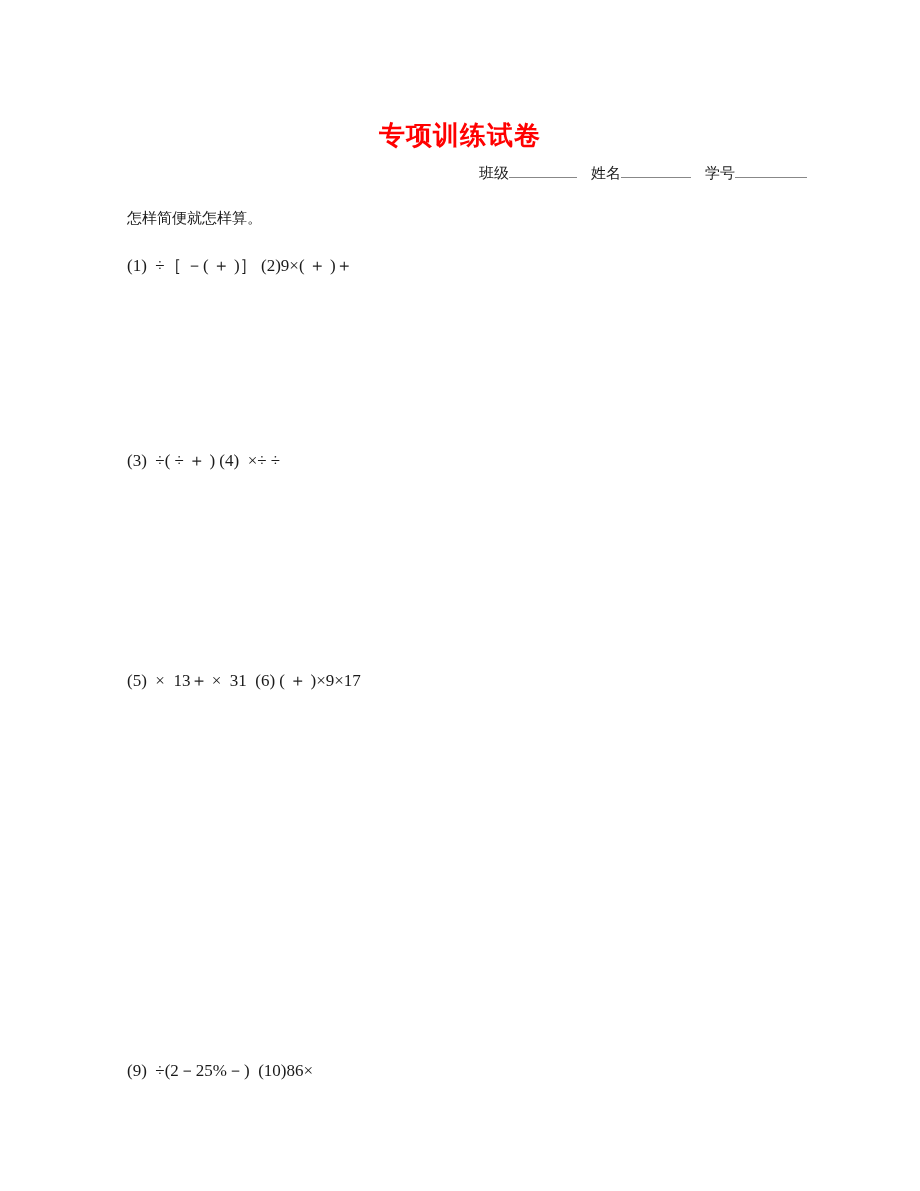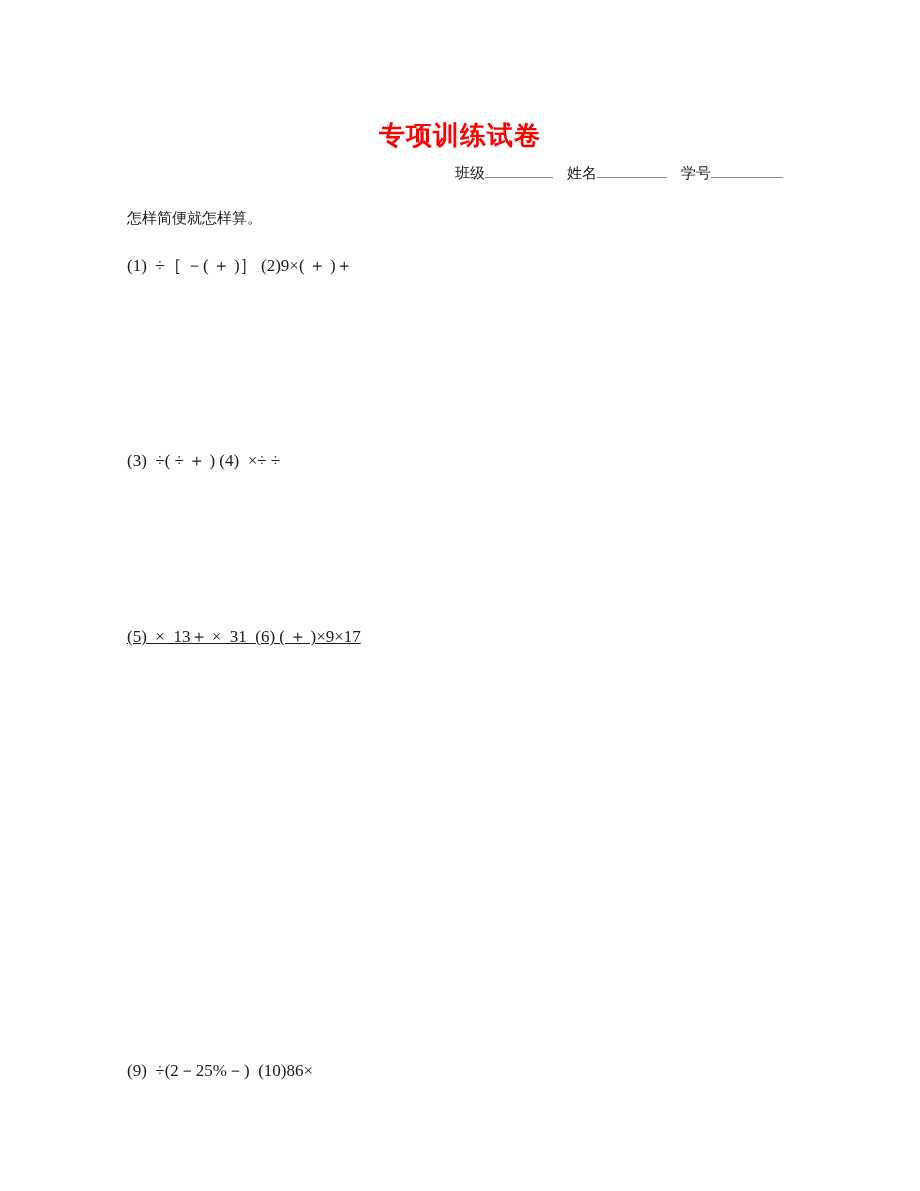--- a/index.html
+++ b/index.html
@@ -37,21 +37,21 @@
     letter-spacing: 1px;
     line-height: 30px;
     color: #ff0000;
     white-space: nowrap;
   }
 
   
   .info-line {
     position: absolute;
     top: 162px;
-    left: 455px;
+    left: 479px;
     width: 340px;
     font-size: 16px;
     line-height: 22px;
     white-space: nowrap;
     color: #1a1a1a;
   }
   .info-field {
     display: inline-block;
     white-space: nowrap;
   }
@@ -88,21 +88,21 @@
     left: 127px;
     width: 700px;
     font-family: "Liberation Serif", "DejaVu Serif", serif;
     font-size: 17px;
     line-height: 26px;
     white-space: pre;
     color: #1a1a1a;
   }
   .row-1  { top: 253px; }
   .row-2  { top: 448px; }
-  .row-3  { top: 624px; text-decoration: underline; }
+  .row-3  { top: 668px; }
   .row-4  { top: 840px; }
   .row-5  { top: 1058px; }
 
   .work-space {
     position: absolute;
     left: 127px;
     width: 700px;
     height: 150px;
   }
 </style>

